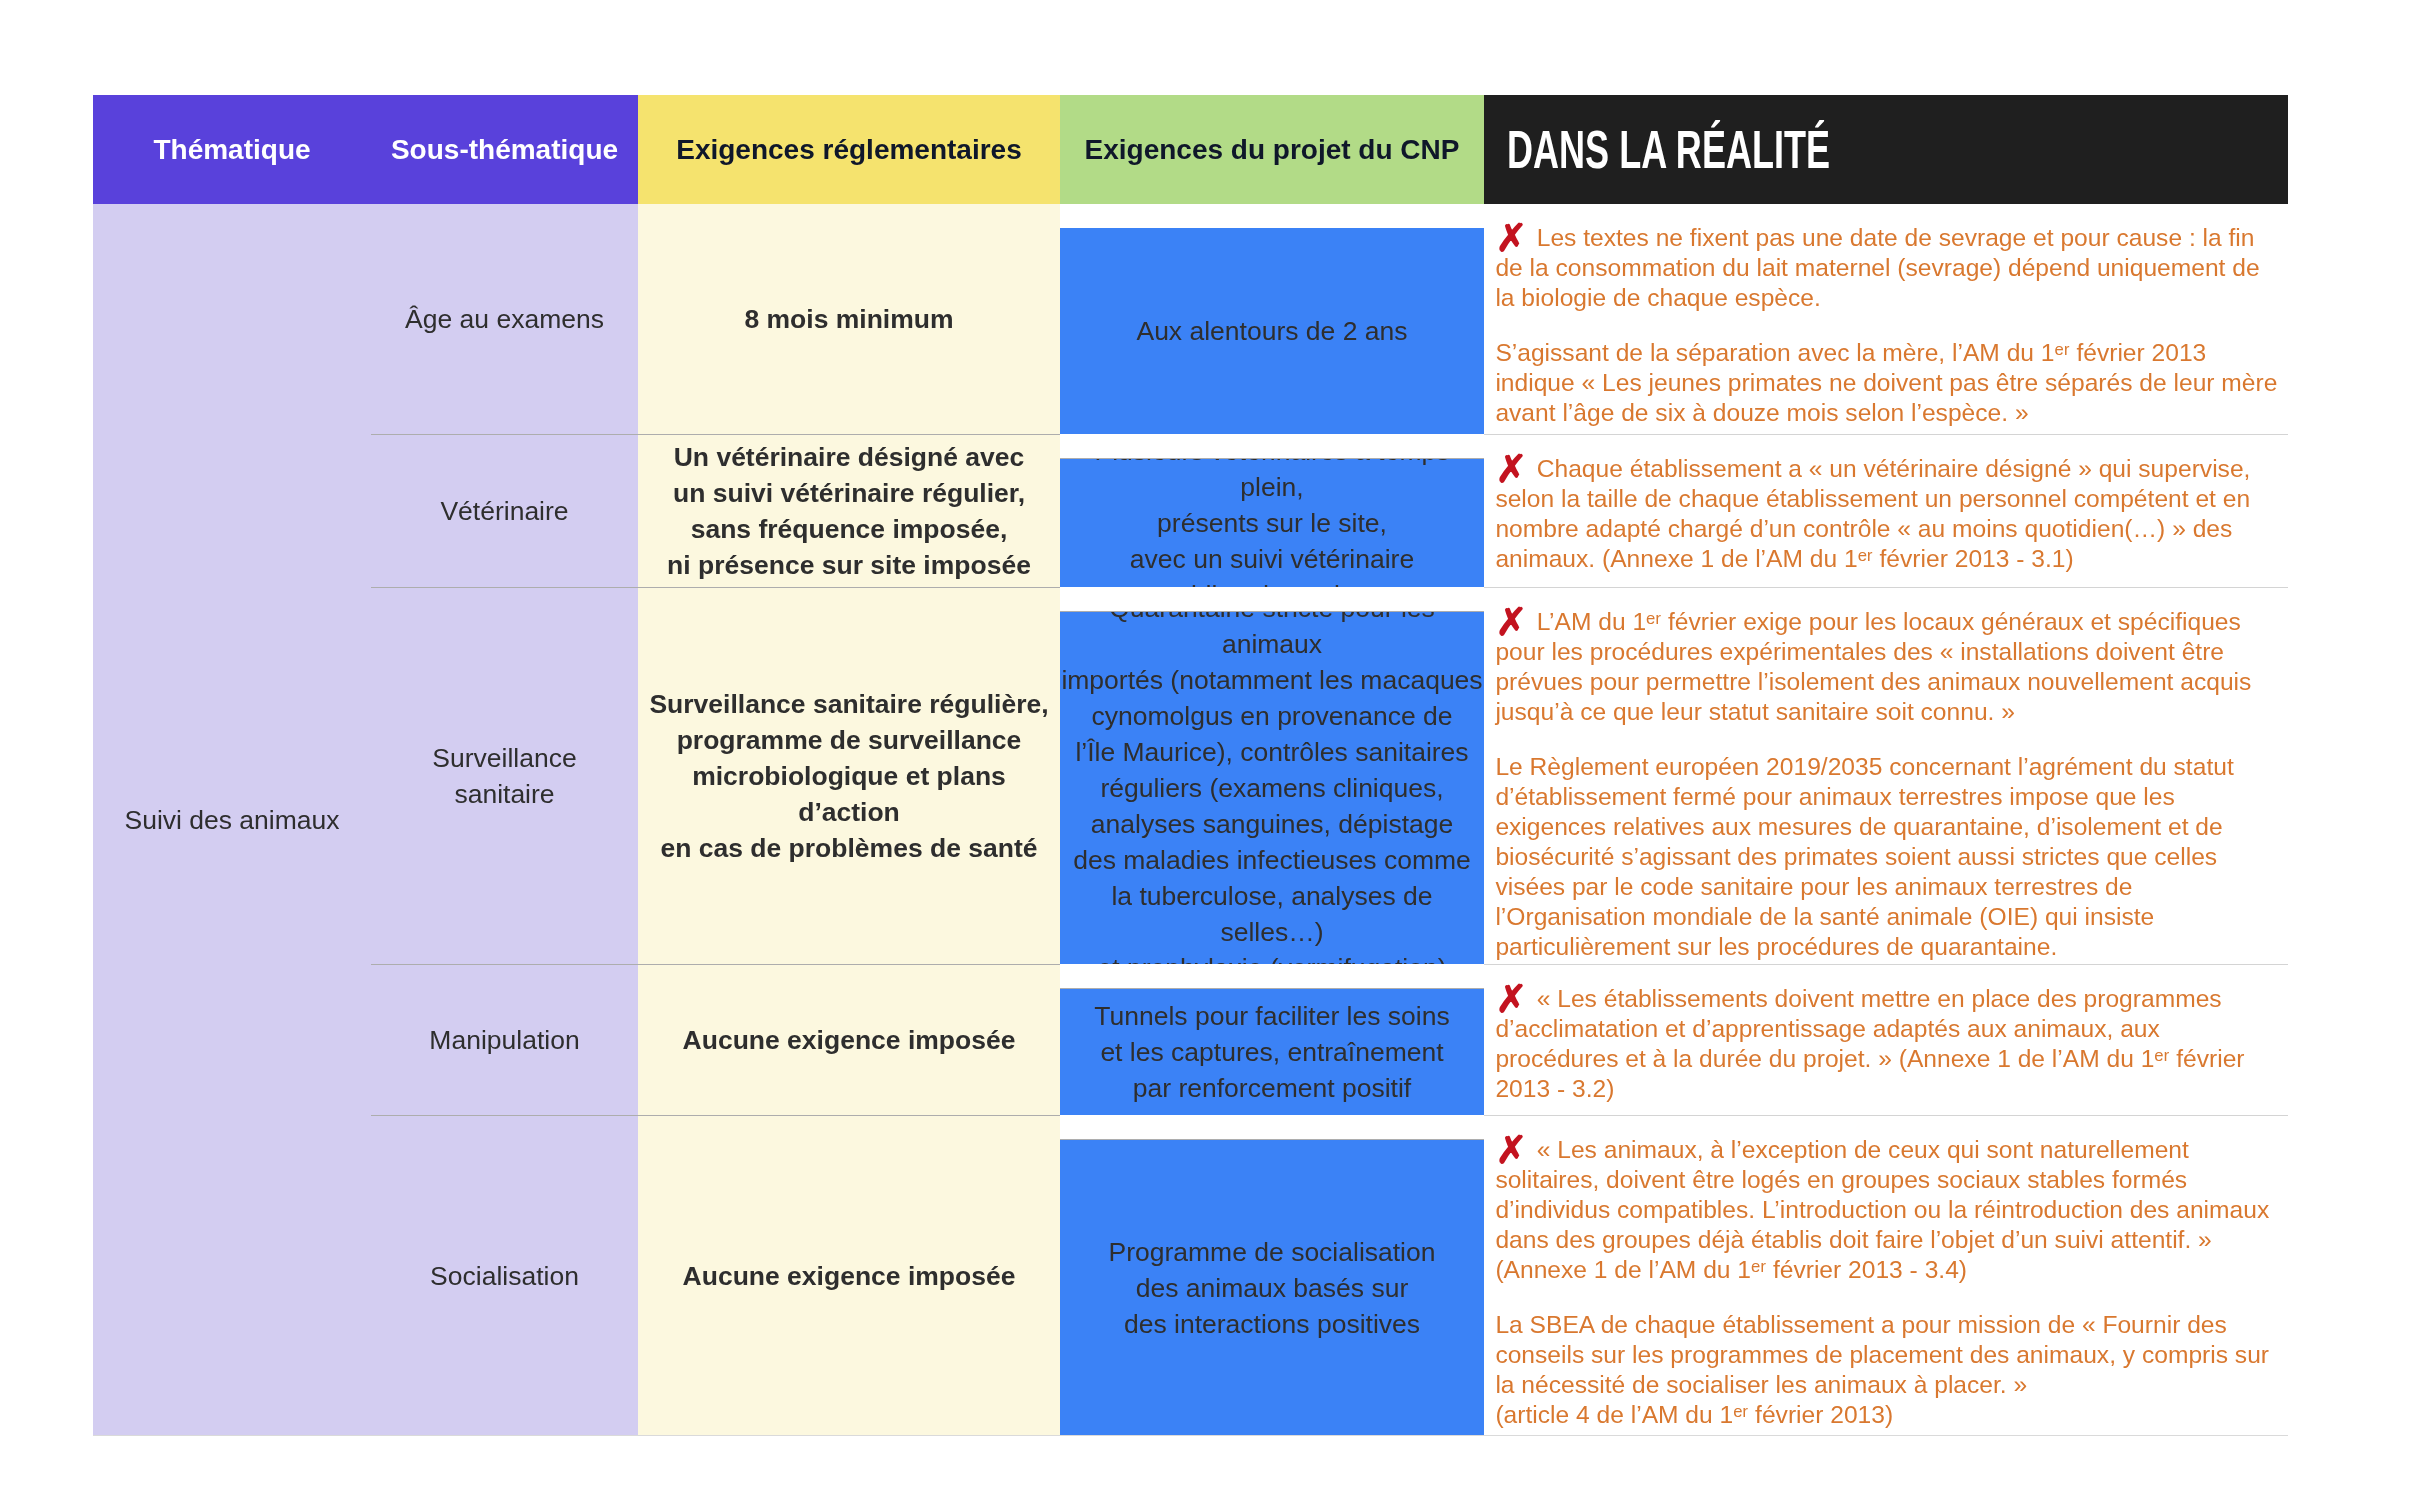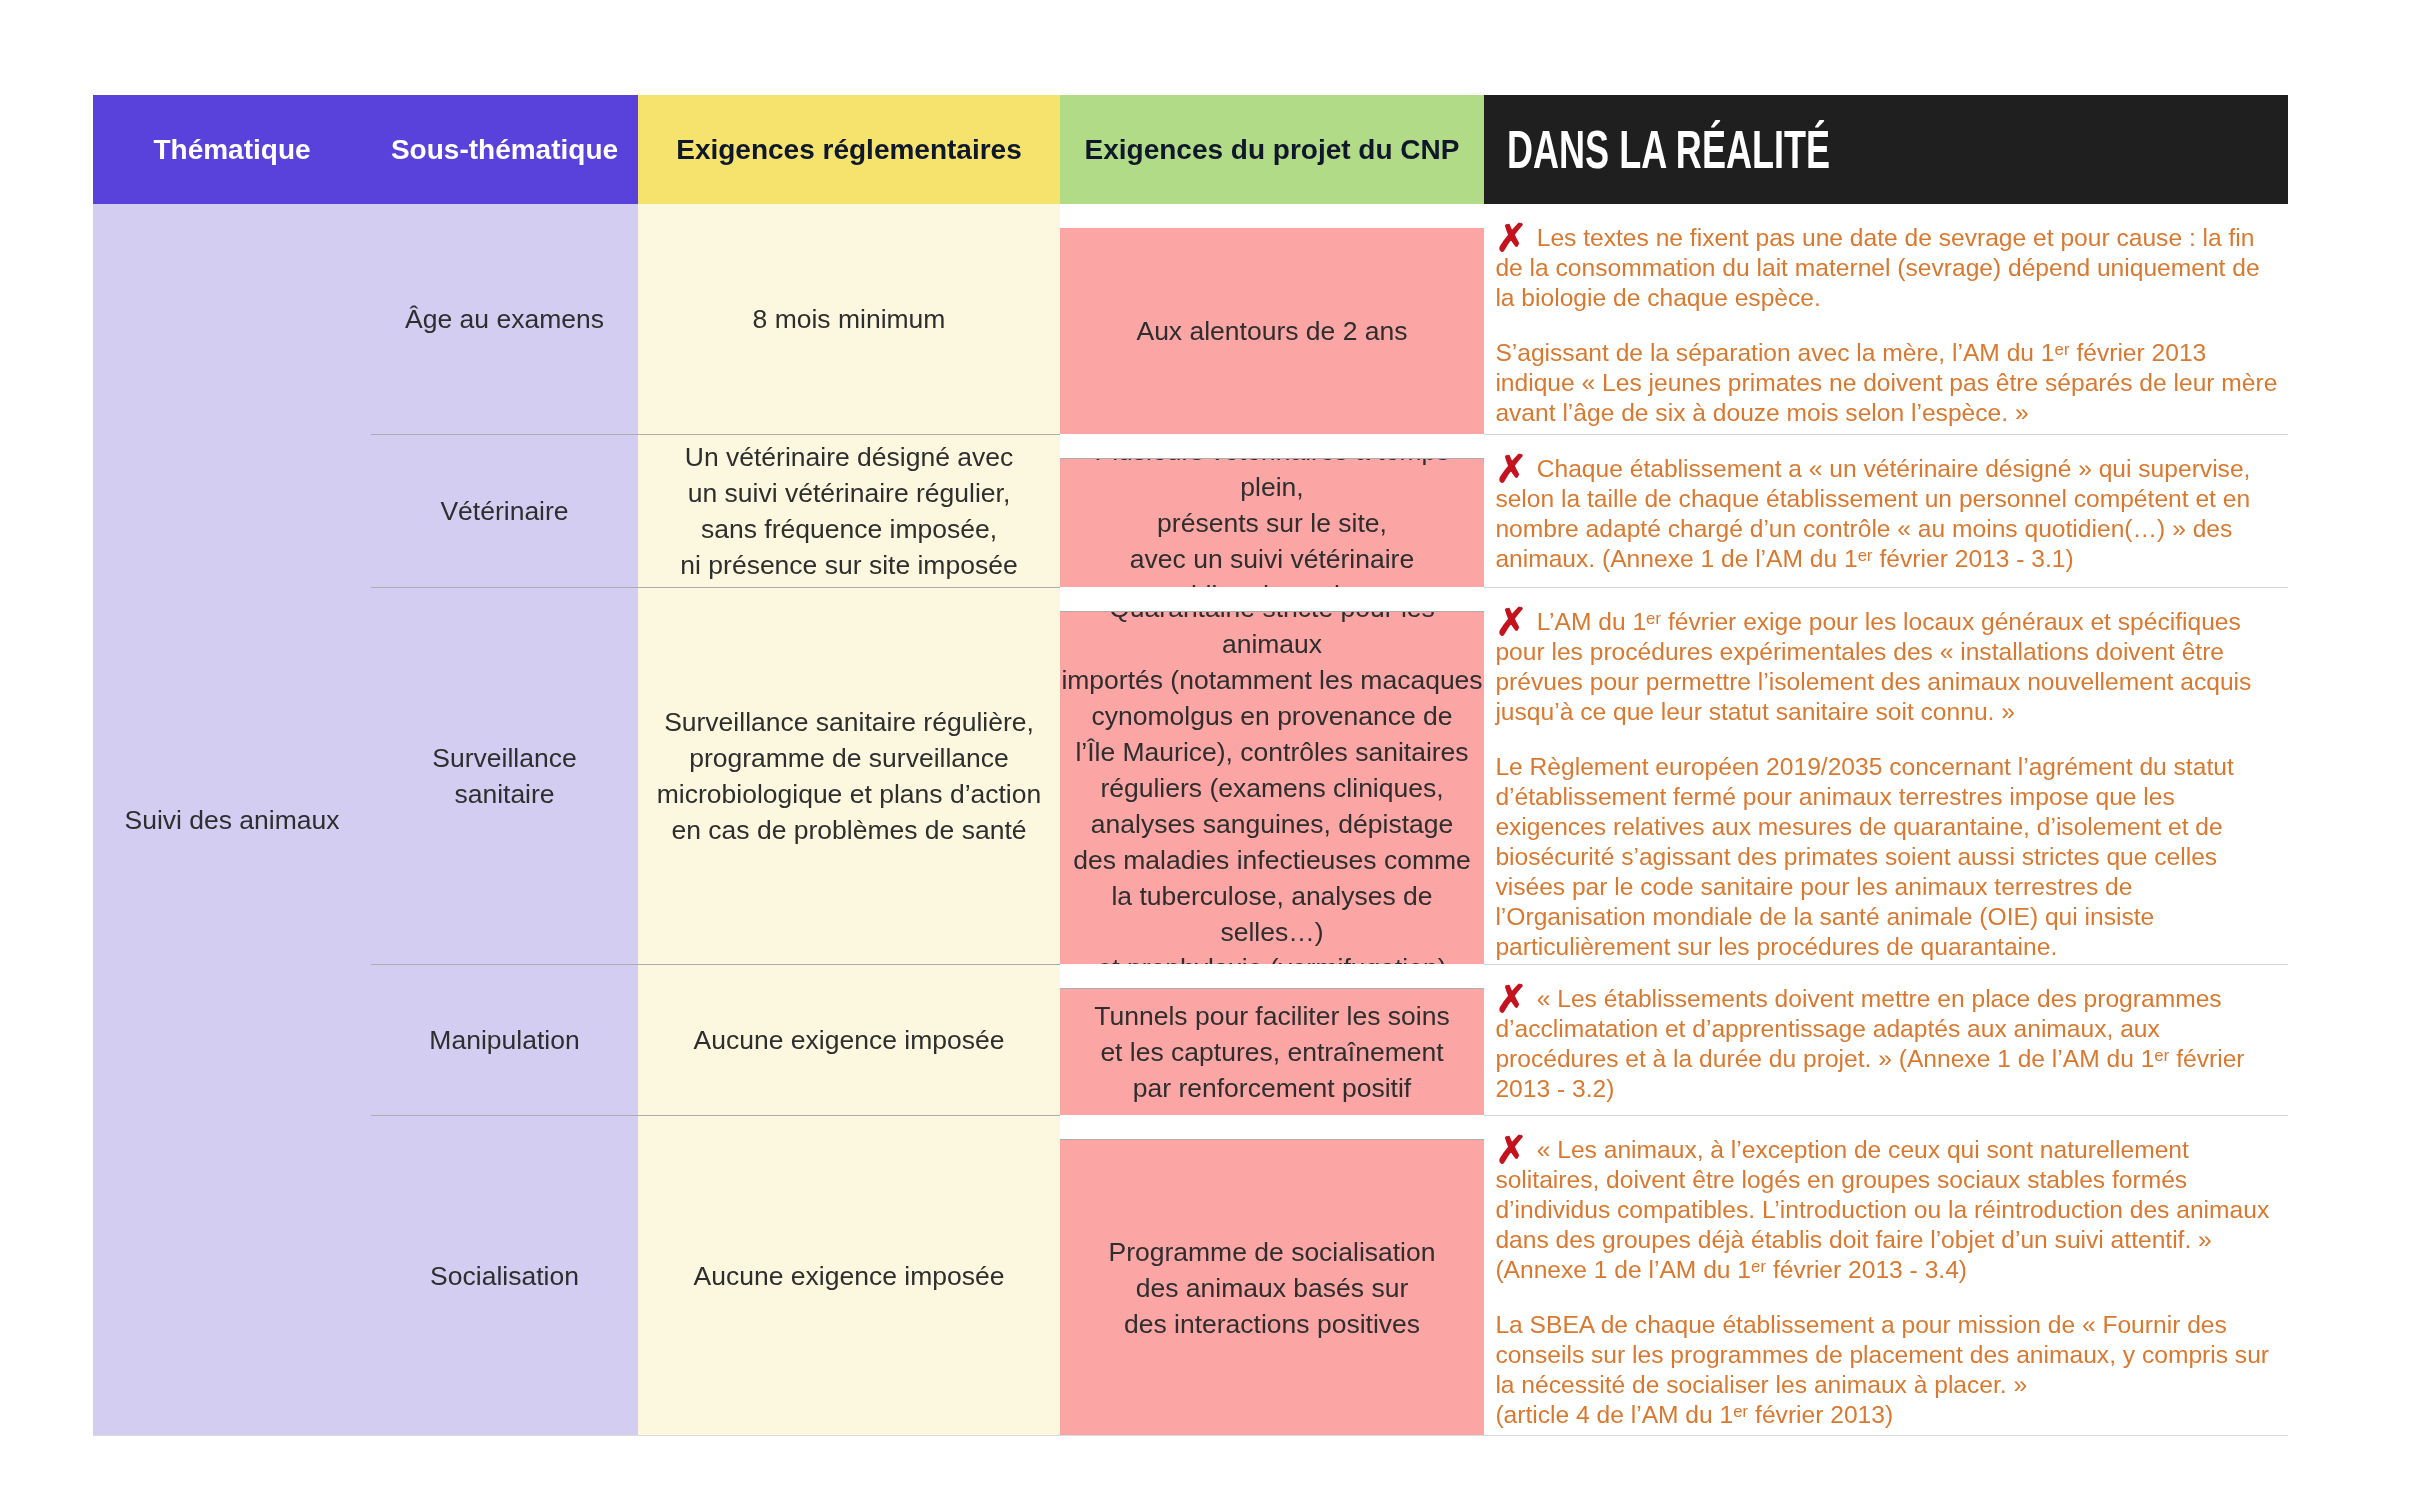--- a/index.html
+++ b/index.html
@@ -28,22 +28,22 @@
     background:#1f1f1f;color:#ffffff;
     justify-content:flex-start;padding-left:23px;
   }
   .black-h .condensed{
     display:inline-block;
     font-size:53px;font-weight:bold;letter-spacing:0px;
     transform:scaleX(0.68);transform-origin:left center;
     white-space:nowrap;
   }
   .lp{background:#d3cdf1;}
-  .ly{background:#fcf8df;}
-  .lg{background:#fca5a5;margin-top:24px;}
+  .ly{background:#fcf8df;font-weight:bold;}
+  .lg{background:#3b82f6;margin-top:24px;}
   .body-text{
     font-size:26.5px;line-height:36px;color:#2e2e2e;
     white-space:pre-line;
   }
   .sep{border-top:1.9px solid #adadad;}
   .real{
     display:block;background:#ffffff;
     padding:19px 7.6px 0 11.4px;
     font-size:24.6px;line-height:30px;
     color:#d9782f;text-align:left;overflow:hidden;

